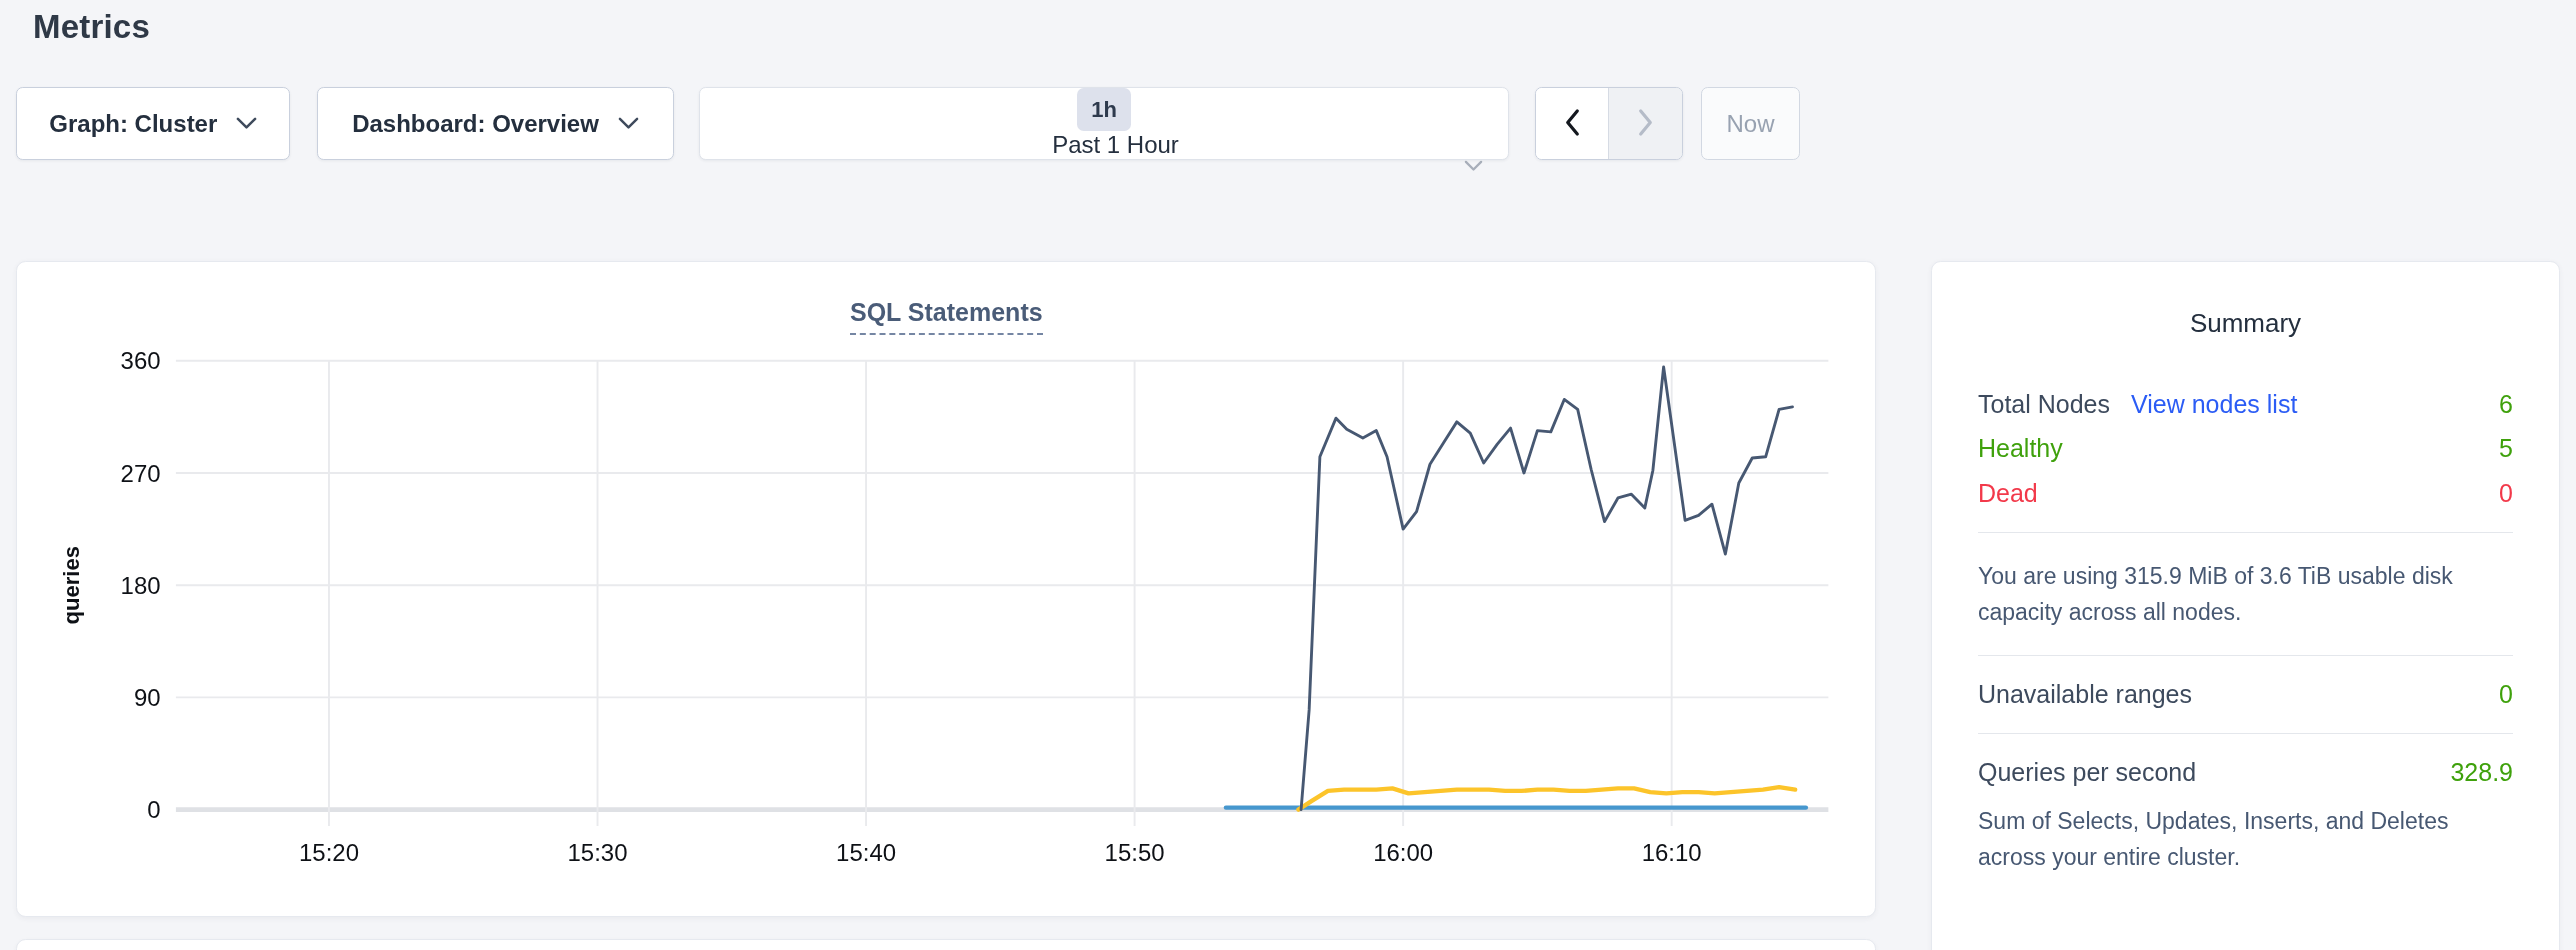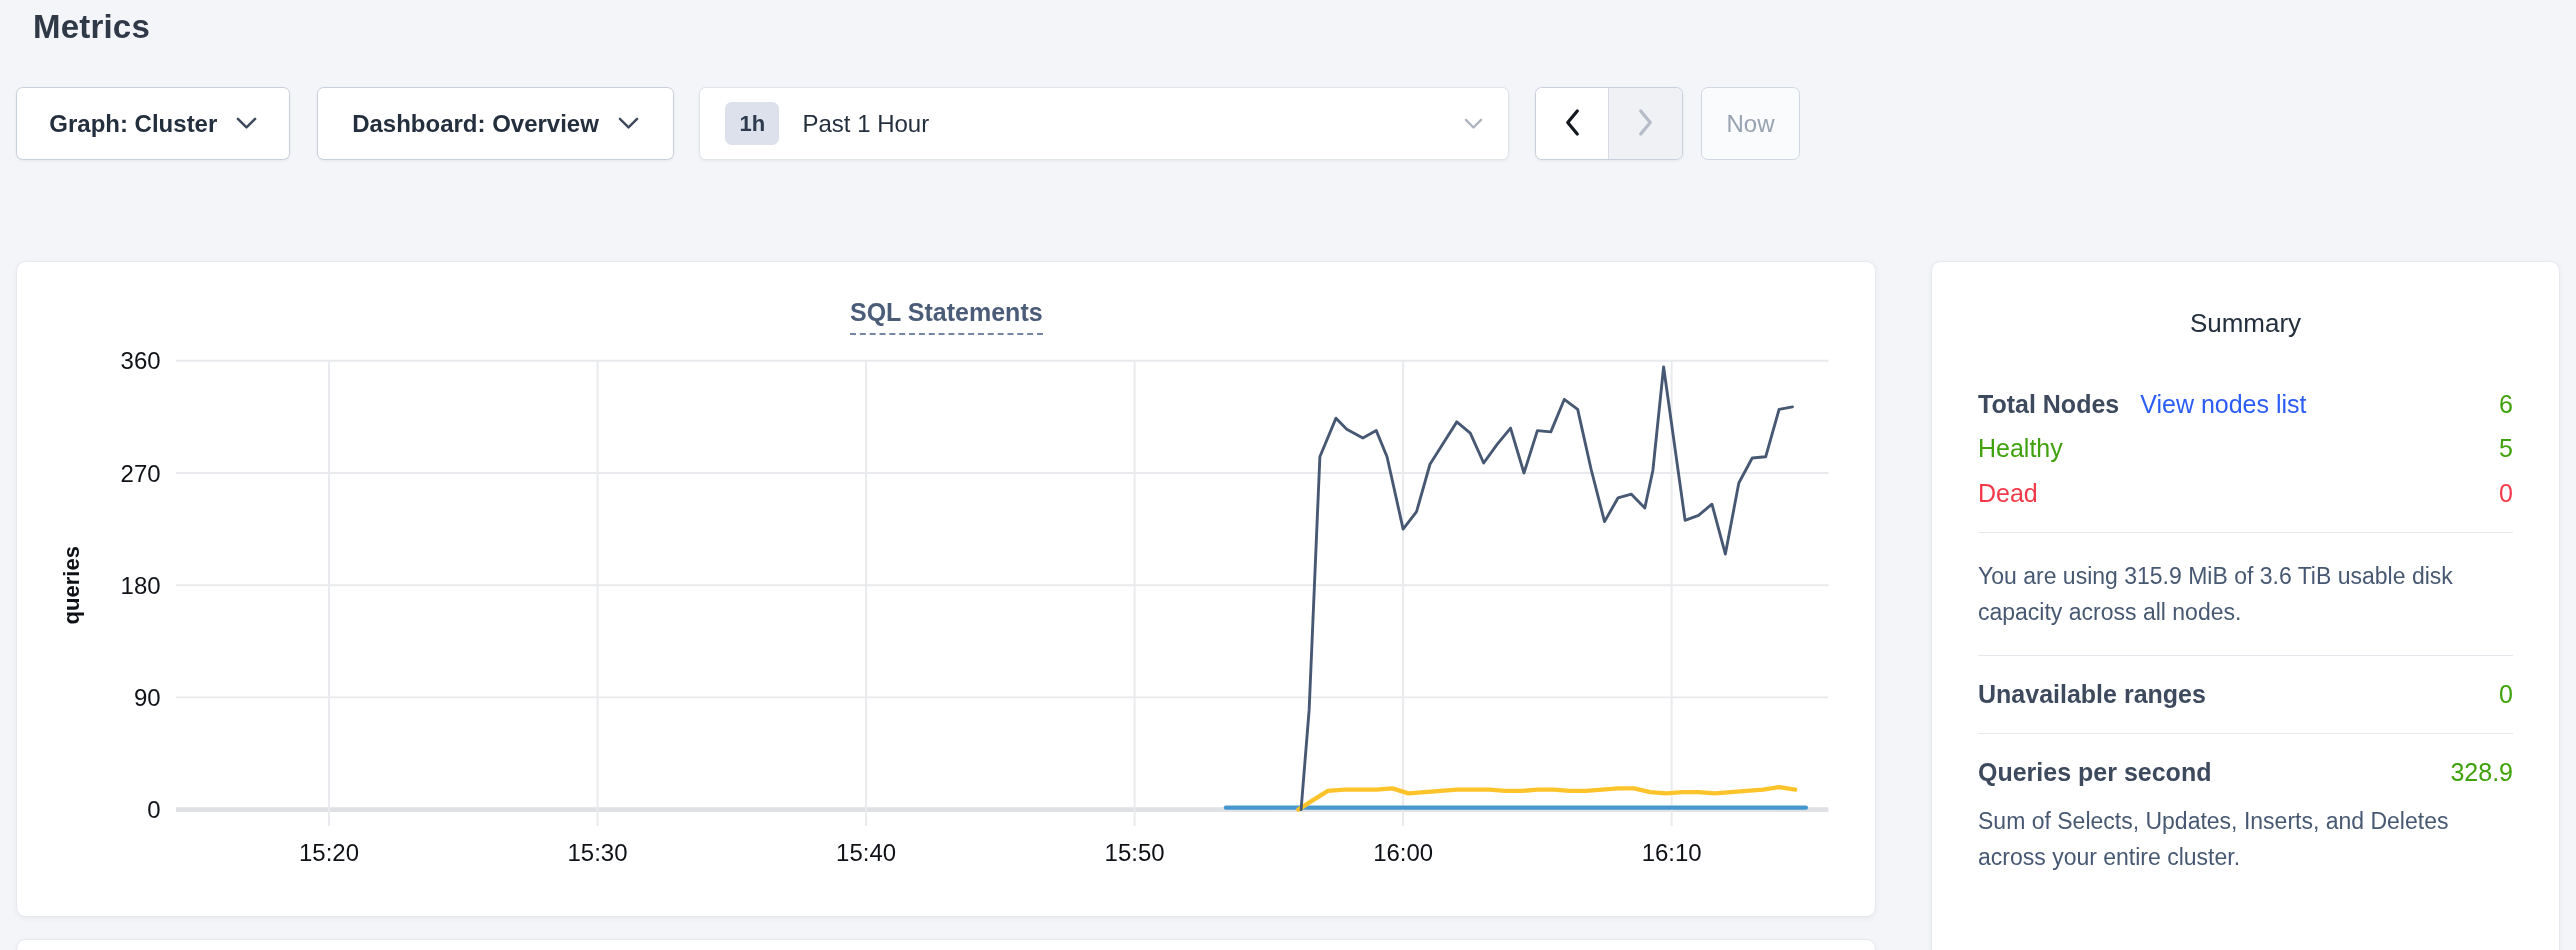--- a/index.html
+++ b/index.html
@@ -23,21 +23,21 @@
     display:flex; align-items:center;
     background:#fff; border:1px solid #c9d0dd; border-radius:6.7px;
     box-shadow:0 1px 2.9px rgba(40,50,70,.07);
     cursor:pointer; font-family:inherit;
   }
   .dd-label { font-size:24px; font-weight:700; color:#242f3e; }
   .dd-chevron { margin-left:19px; display:flex; align-items:center; }
   #graph-dd  { left:16.3px;  width:274px; justify-content:center; }
   #dash-dd   { left:317px; width:357px; justify-content:center; }
 
-  #time-sel  { left:699px; width:810px; padding:0 25px; border-color:#dfe3ea; }
+  #time-sel  { left:699px; width:810px; padding:0 25px; border-color:#dfe3ea;flex-direction:column; }
   .time-badge {
     background:#dde1ec; border-radius:6.7px; padding:8.6px 14.4px;
     font-size:22px; font-weight:700; color:#2e3a4d;
   }
   .time-label { margin-left:23px; font-size:24px; color:#242f3e; }
   #time-sel .dd-chevron { margin-left:auto; }
 
   .nav-group {
     position:absolute; left:1535px; top:87px; width:148px; height:73px;
     display:flex; border:1px solid #c9d0dd; border-radius:6.7px; overflow:hidden;
@@ -76,21 +76,21 @@
   #chart-svg .grid { stroke:#e9eaed; stroke-width:2; }
   #chart-svg .grid.zero { stroke:#dfe1e5; stroke-width:5; }
   #chart-svg .ytick  { font:25px "Liberation Sans", sans-serif; fill:#0e1116; text-anchor:end; }
   #chart-svg .xtick  { font:25px "Liberation Sans", sans-serif; fill:#0e1116; text-anchor:middle; }
   #chart-svg .ylabel { font:700 23px "Liberation Sans", sans-serif; fill:#0e1116; text-anchor:middle; }
 
   
   .sum-title { margin-top:46px; text-align:center; font-size:26px; font-weight:400; color:#242f3e; }
   .sum-rows  { margin-top:52px; }
   .sum-row   { display:flex; align-items:baseline; font-size:25px; line-height:27px; margin-bottom:17.3px; }
-  .sum-row .lbl-bold { font-weight:700; color:#3d4a5d; }
+  .sum-row .lbl-bold { font-weight:400; color:#3d4a5d; }
   .sum-row .val { margin-left:auto; }
   .sum-link { margin-left:21px; color:var(--link-blue); text-decoration:none; cursor:pointer; }
   .green  { color:var(--green); }
   .orange { color:var(--orange); }
   .red    { color:var(--red); }
   .divider { border:none; border-top:1px solid #e4e7ec; margin:25px 0; }
   .sum-desc { font-size:23px; line-height:36px; color:#475872; margin-top:9.6px; }
 </style>
 </head>
 <body>

